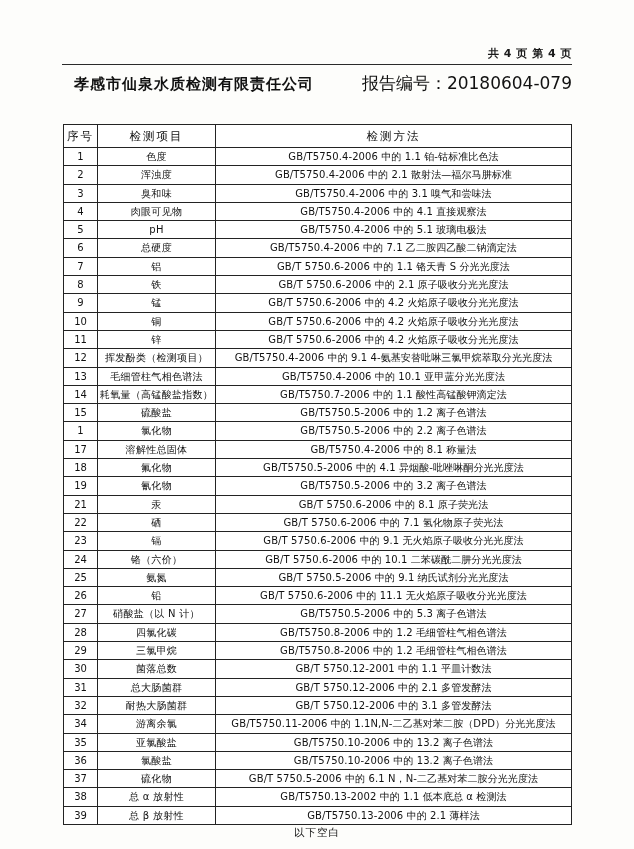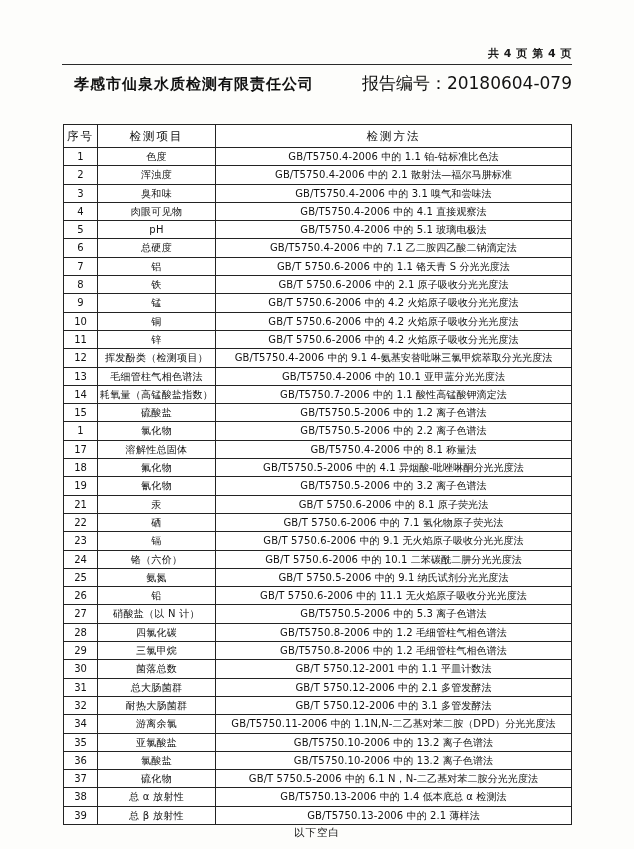--- a/index.html
+++ b/index.html
@@ -321,21 +321,21 @@
           <td class="method">GB/T5750.10-2006 中的 13.2 离子色谱法</td>
         </tr>
         <tr>
           <td class="no">37</td>
           <td class="item">硫化物</td>
           <td class="method">GB/T 5750.5-2006 中的 6.1   N，N-二乙基对苯二胺分光光度法</td>
         </tr>
         <tr>
           <td class="no">38</td>
           <td class="item">总 α 放射性</td>
-          <td class="method">GB/T5750.13-2006 中的 1.4 低本底总 α 检测法</td>
+          <td class="method">GB/T5750.13-2002 中的 1.1 低本底总 α 检测法</td>
         </tr>
         <tr>
           <td class="no">39</td>
           <td class="item">总 β 放射性</td>
           <td class="method">GB/T5750.13-2006 中的 2.1 薄样法</td>
         </tr>
       </tbody>
   </table>
 
   <div class="footnote">以下空白</div>

